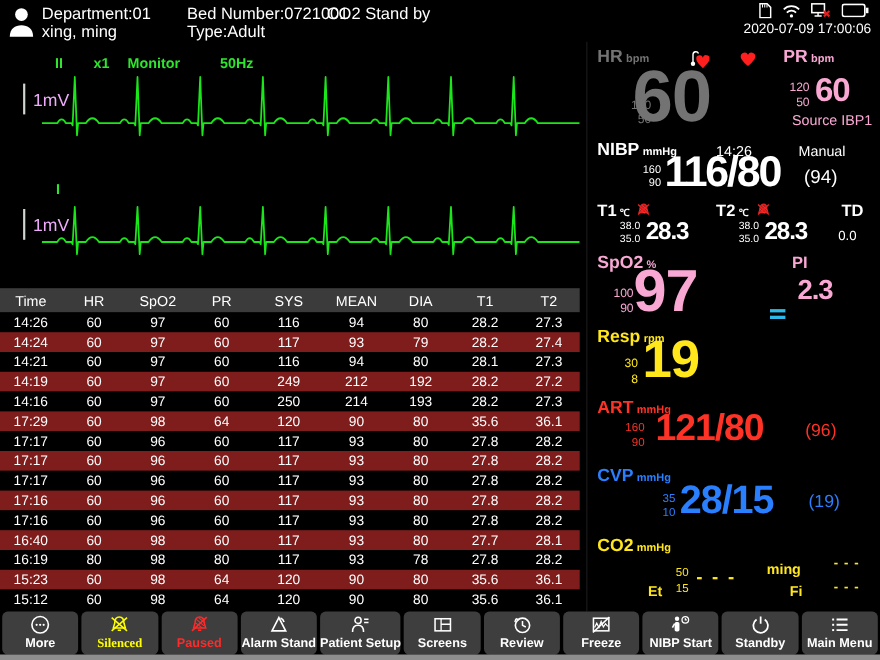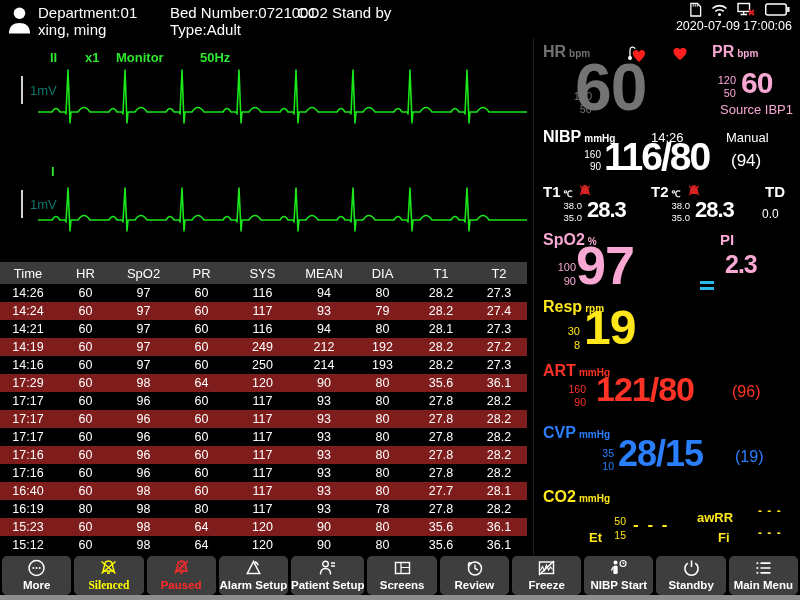--- a/index.html
+++ b/index.html
@@ -9,21 +9,21 @@
   
   #topbar{position:absolute;left:0;top:0;width:800px;height:38px;background:#000;color:#fff;}
   #topbar .t1{position:absolute;font-size:15px;white-space:nowrap;}
   #avatar{position:absolute;left:6px;top:4px;}
   #status-icons{position:absolute;right:10px;top:2px;display:flex;gap:9px;align-items:center;}
   #datetime{position:absolute;right:8px;top:19px;font-size:12.5px;color:#fff;}
 
   
   #left{position:absolute;left:0;top:38px;width:533px;height:518px;background:#000;}
   .wavelabel{position:absolute;color:#2ee62e;font-size:13px;font-weight:700;white-space:nowrap;}
-  .scale{position:absolute;color:#0f766e;font-size:13px;}
+  .scale{position:absolute;color:#f0abfc;font-size:16px;}
   .scalebar{position:absolute;width:2px;background:#cfd6cf;}
   .wsvg{position:absolute;left:38px;}
   .wsvg path{fill:none;stroke:#1ae619;stroke-width:1.6;stroke-linejoin:round;}
 
   
   #trendtable{position:absolute;left:0;top:224px;width:527px;}
   .trow{display:grid;grid-template-columns:56px 59px 57px 59px 63px 60px 57px 60px 56px;height:18px;align-items:center;background:#000;}
   .trow.alt{background:#7f1d1d;}
   .thead{height:22px;background:#3b3b3b;}
   .tcell{text-align:center;font-size:12.5px;color:#fff;white-space:nowrap;}
@@ -425,21 +425,21 @@
     </div>
 
     <div>
       <span class="abs yellow" style="left:9px;top:450px"><span class="plabel">CO2</span><span class="punit">mmHg</span></span>
       <span class="abs yellow" style="left:55px;top:492px;font-size:13px;font-weight:700">Et</span>
       <span class="abs yellow limits" style="left:64px;top:476px;width:28px;font-size:10.5px;line-height:14px">
         <span>50</span>
         <span>15</span>
       </span>
       <span class="abs yellow" style="left:99px;top:477px;font-size:17px;font-weight:700;letter-spacing:2px">- - -</span>
-      <span class="abs yellow" style="left:163px;top:472px;font-size:13px;font-weight:700">awRR</span>
+      <span class="abs yellow" style="left:163px;top:472px;font-size:13px;font-weight:700">ming</span>
       <span class="abs yellow" style="left:224px;top:466px;font-size:12px;font-weight:700;letter-spacing:1px">- - -</span>
       <span class="abs yellow" style="left:184px;top:492px;font-size:13px;font-weight:700">Fi</span>
       <span class="abs yellow" style="left:224px;top:488px;font-size:12px;font-weight:700;letter-spacing:1px">- - -</span>
     </div>
   </div>
 
   <div id="menubar">
     <div class="mbtn">
       <svg viewBox="0 0 20 20">
           <circle cx="10" cy="10" r="7.5" fill="none" stroke="#fff" stroke-width="1.5"></circle>
@@ -463,21 +463,21 @@
           <path d="M3 15.5L16.5 3" stroke="#ff2a2a" stroke-width="1.5"></path>
           <path d="M8.5 15h3" stroke="#ff2a2a" stroke-width="1.4"></path>
         </svg>
       <span class="mlabel redl">Paused</span>
     </div>
     <div class="mbtn">
       <svg viewBox="0 0 20 20">
           <path d="M10 3.5L3.8 15.5h12.4z" fill="none" stroke="#fff" stroke-width="1.5"></path>
           <path d="M11.5 3.8a5.5 5.5 0 0 1 3.2 3.6" fill="none" stroke="#fff" stroke-width="1.5"></path>
         </svg>
-      <span class="mlabel">Alarm Setup</span>
+      <span class="mlabel">Alarm Stand</span>
     </div>
     <div class="mbtn">
       <svg viewBox="0 0 20 20">
           <circle cx="8" cy="6" r="2.8" fill="none" stroke="#fff" stroke-width="1.4"></circle>
           <path d="M3 16.5c0-4 2.3-6 5-6s5 2 5 6" fill="none" stroke="#fff" stroke-width="1.4"></path>
           <path d="M13.5 5h4M13.5 8h4" stroke="#fff" stroke-width="1.4"></path>
         </svg>
       <span class="mlabel">Patient Setup</span>
     </div>
     <div class="mbtn">

